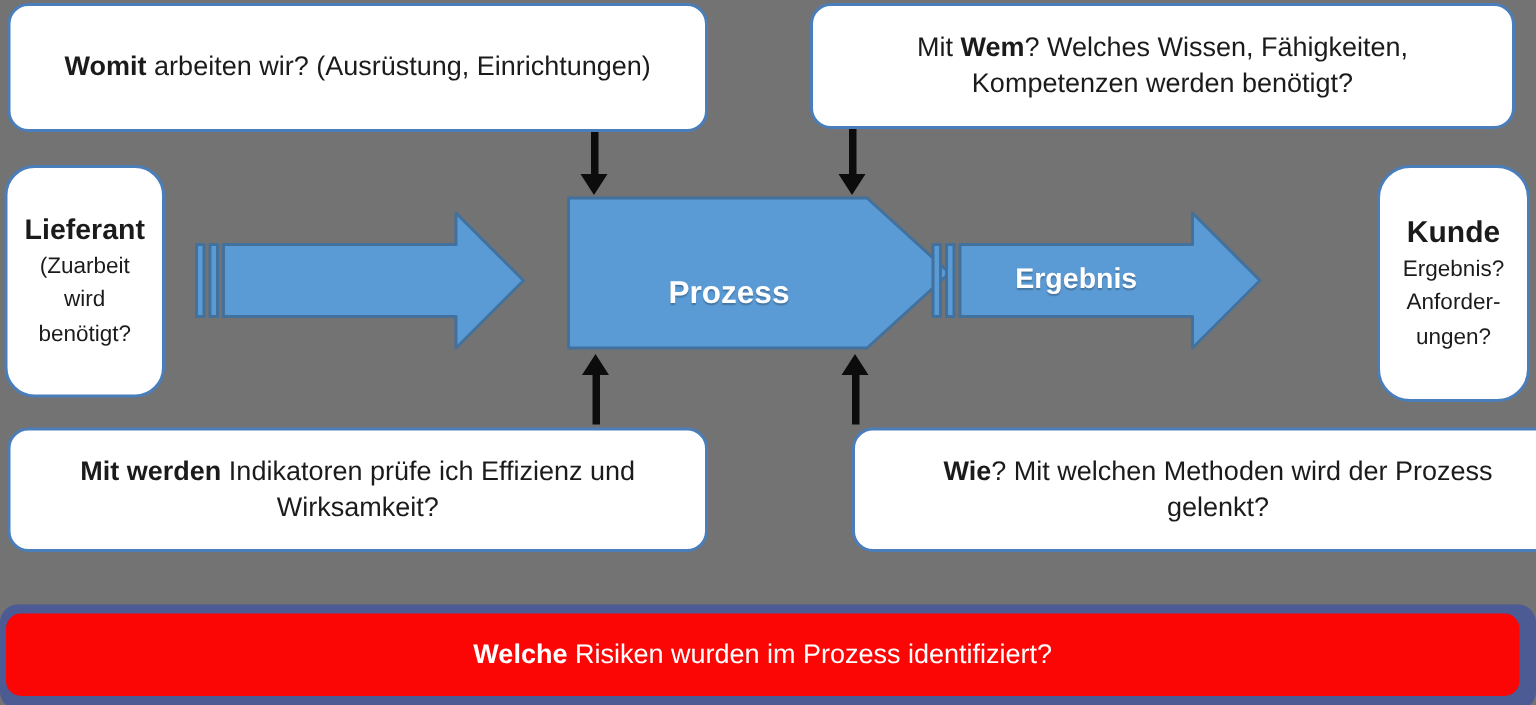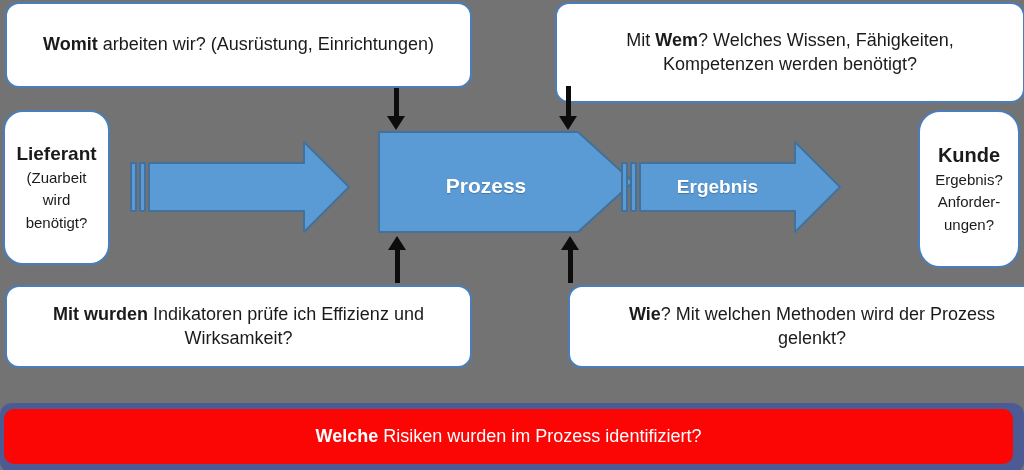--- a/index.html
+++ b/index.html
@@ -59,21 +59,21 @@
 </style>
 </head>
 <body>
 
 <div id="canvas">
 
   <div class="qbox" style="left:5px;top:2px;width:467px;height:86px;">
     <p style="max-width:440px;"><span></span><b>Womit</b><span> arbeiten wir? (Ausrüstung, Einrichtungen)</span></p>
   </div>
 
-  <div class="qbox" style="left:540px;top:2px;width:470px;height:101px;margin-left:15px;">
+  <div class="qbox" style="left:540px;top:2px;width:470px;height:84px;">
     <p style="max-width:360px;"><span>Mit </span><b>Wem</b><span>? Welches Wissen, Fähigkeiten, Kompetenzen werden benötigt?</span></p>
   </div>
 
   <div class="side-box" style="left:918px;top:110px;width:102px;height:158px;border-radius:22px;">
     <div class="title" style="font-size:20px;">Kunde</div>
     <div>Ergebnis?</div>
     <div>Anforder-</div>
     <div>ungen?</div>
   </div>
 
@@ -89,21 +89,21 @@
       <rect class="pp-shape" x="3" y="24" width="5" height="48"></rect>
       <rect class="pp-shape" x="12" y="24" width="5" height="48"></rect>
       <polygon class="pp-shape" points="21,24 176,24 176,3 221,48 176,93 176,72 21,72"></polygon>
     </svg>
   </div>
 
   <div class="arrow-wrap" style="left:376px;top:129px;width:260px;height:106px;">
     <svg width="260" height="106" viewBox="0 0 260 106">
       <polygon class="pp-shape" points="3,3 202,3 257,53 202,103 3,103"></polygon>
     </svg>
-    <div class="arrow-label process-label" style="left:0;top:4px;width:220px;height:106px;">Prozess</div>
+    <div class="arrow-label process-label" style="left:0;top:14px;width:220px;height:106px;">Prozess</div>
   </div>
 
   <div class="arrow-wrap" style="left:619px;top:139px;width:224px;height:96px;">
     <svg width="224" height="96" viewBox="0 0 224 96">
       <rect class="pp-shape" x="3" y="24" width="5" height="48"></rect>
       <rect class="pp-shape" x="12" y="24" width="5" height="48"></rect>
       <polygon class="pp-shape" points="21,24 176,24 176,3 221,48 176,93 176,72 21,72"></polygon>
     </svg>
     <div class="arrow-label" style="left:21px;top:24px;width:155px;height:48px;">Ergebnis</div>
   </div>
@@ -119,21 +119,21 @@
   <div class="conn" style="left:388px;top:236px;height:47px;">
     <div class="head-up"></div>
       <div class="shaft"></div>
   </div>
   <div class="conn" style="left:561px;top:236px;height:47px;">
     <div class="head-up"></div>
       <div class="shaft"></div>
   </div>
 
   <div class="qbox" style="left:5px;top:285px;width:467px;height:83px;">
-    <p style="max-width:450px;"><span></span><b>Mit wurden</b><span> Indikatoren prüfe ich Effizienz und Wirksamkeit?</span></p>
+    <p style="max-width:450px;"><span></span><b>Mit werden</b><span> Indikatoren prüfe ich Effizienz und Wirksamkeit?</span></p>
   </div>
 
   <div class="qbox" style="left:568px;top:285px;width:488px;height:83px;">
     <p style="max-width:410px;"><span></span><b>Wie</b><span>? Mit welchen Methoden wird der Prozess gelenkt?</span></p>
   </div>
 
   <div class="banner-bg"></div>
   <div class="banner-red">
     <p style="margin:0;"><span></span><b>Welche</b><span> Risiken wurden im Prozess identifiziert?</span></p>
   </div>

